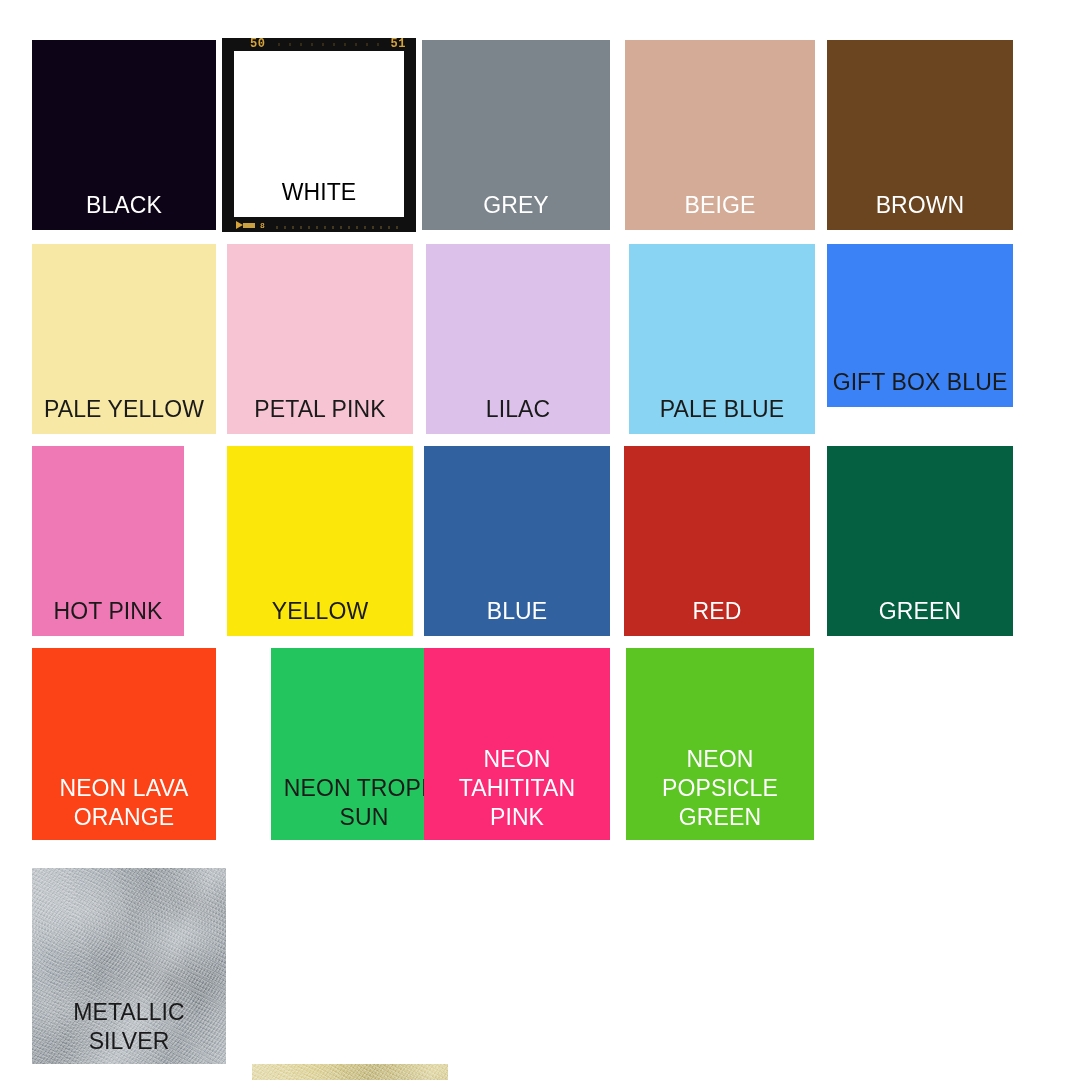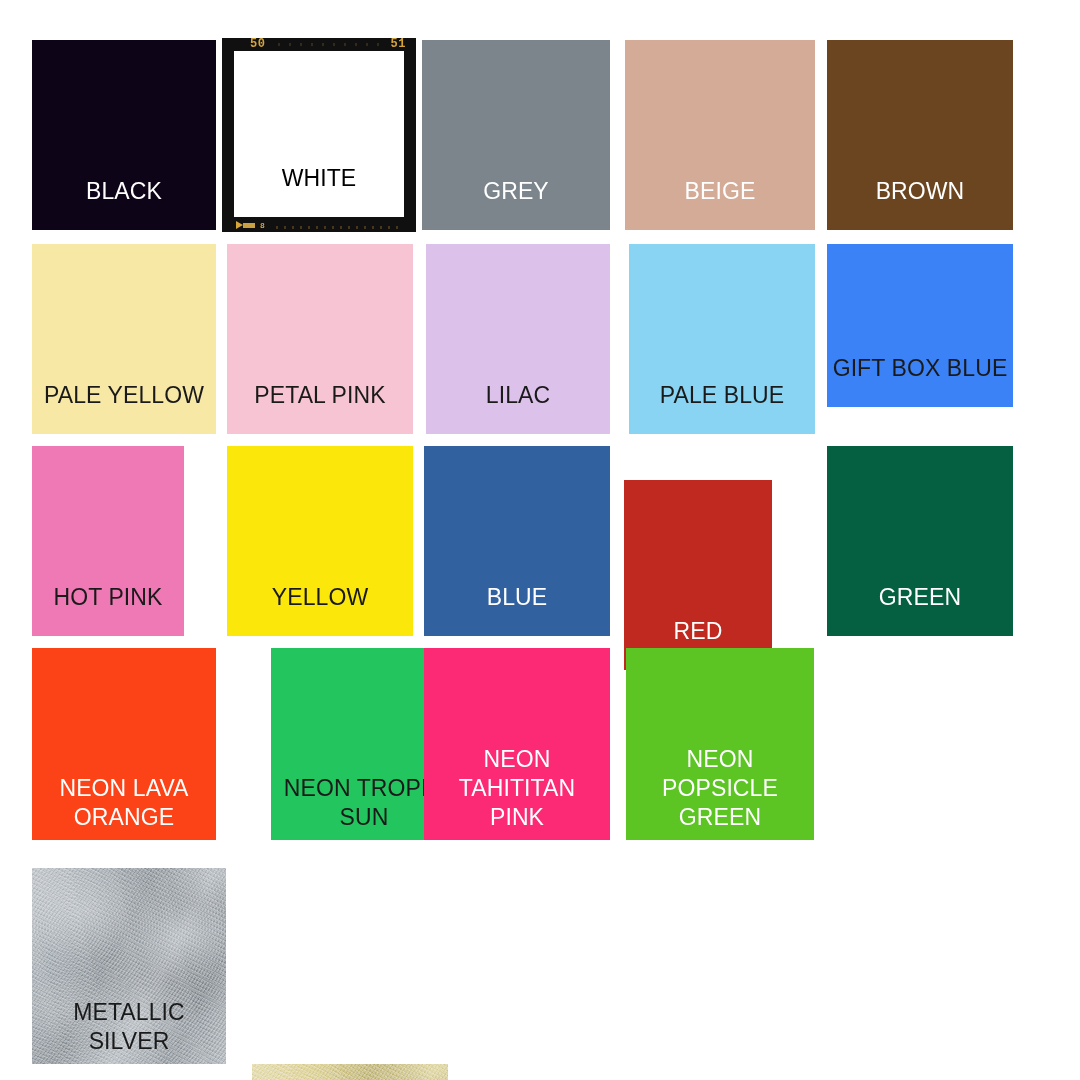--- a/index.html
+++ b/index.html
@@ -33,21 +33,21 @@
     overflow: hidden;
   }
 
   .swatch-label {
     display: block;
     width: 100%;
     text-align: center;
     font-size: 23px;
     line-height: 29px;
     letter-spacing: 0.1px;
-    padding-bottom: 24px;
+    padding-bottom: 10px;
     white-space: pre-line;
     font-family: "Liberation Sans", sans-serif;
   }
 
   .swatch-label.two-line {
     padding-bottom: 8px;
   }
 
   
   .film-frame {
@@ -222,21 +222,21 @@
     </div>
     <div class="swatch" style="left: 32px; top: 446px; width: 152px; height: 190px; background: rgb(238, 121, 180);">
       <span class="swatch-label" style="color: rgb(26, 26, 26);">HOT PINK</span>
     </div>
     <div class="swatch" style="left: 227px; top: 446px; width: 186px; height: 190px; background: rgb(251, 231, 10);">
       <span class="swatch-label" style="color: rgb(26, 26, 26);">YELLOW</span>
     </div>
     <div class="swatch" style="left: 424px; top: 446px; width: 186px; height: 190px; background: rgb(49, 97, 158);">
       <span class="swatch-label" style="color: rgb(255, 255, 255);">BLUE</span>
     </div>
-    <div class="swatch" style="left: 624px; top: 446px; width: 148px; height: 190px; background: rgb(192, 41, 31); margin-top: 34px;">
+    <div class="swatch" style="left: 624px; top: 446px; width: 186px; height: 190px; background: rgb(192, 41, 31);">
       <span class="swatch-label" style="color: rgb(255, 255, 255);">RED</span>
     </div>
     <div class="swatch" style="left: 827px; top: 446px; width: 186px; height: 190px; background: rgb(4, 96, 64);">
       <span class="swatch-label" style="color: rgb(255, 255, 255);">GREEN</span>
     </div>
     <div class="swatch" style="left: 32px; top: 648px; width: 184px; height: 192px; background: rgb(252, 67, 24);">
       <span class="swatch-label two-line" style="color: rgb(255, 255, 255);">NEON LAVA
 ORANGE</span>
     </div>
     <div class="swatch" style="left: 227px; top: 648px; width: 186px; height: 192px; background: #22c55e; margin-left: 44px;">

